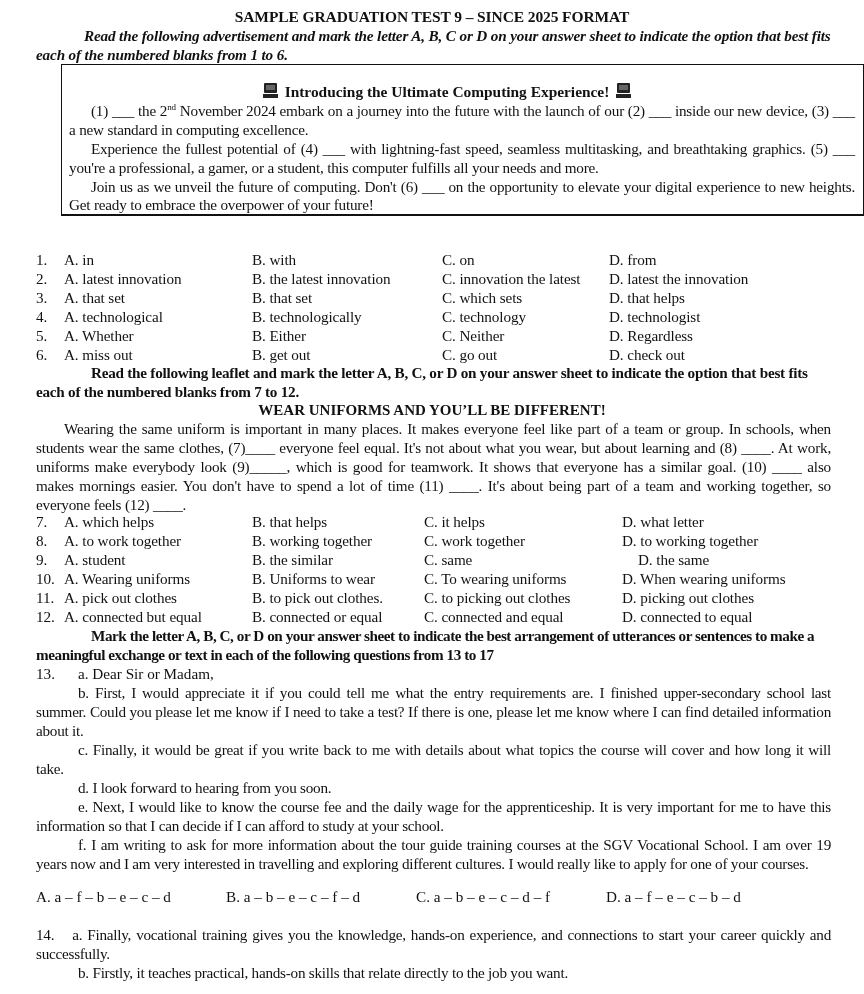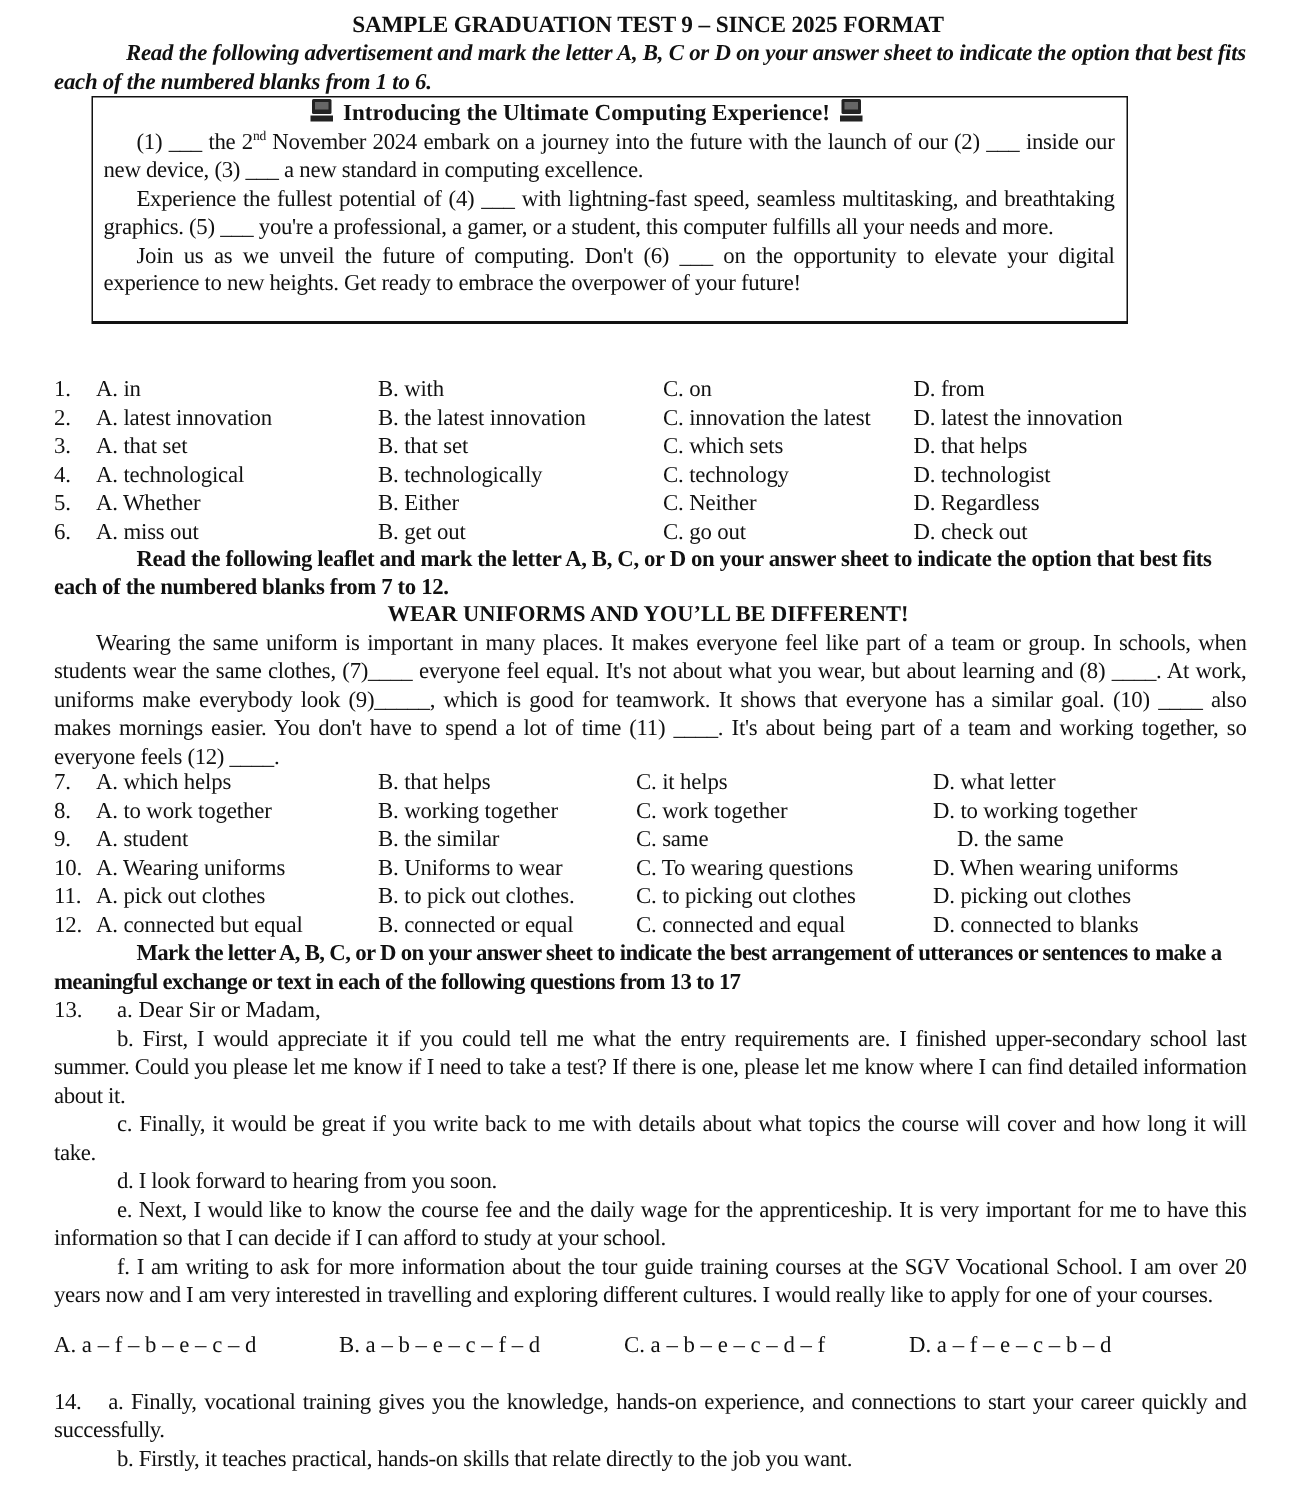--- a/index.html
+++ b/index.html
@@ -12,23 +12,23 @@
   .title {
     position: absolute; left: 0; top: 8px; width: 864px; text-align: center;
     font-weight: bold; font-size: 15.5px; letter-spacing: -0.1px;
   }
   .instr {
     position: absolute; left: 36px; width: 795px; font-weight: bold; font-style: italic;
     text-indent: 48px; letter-spacing: -0.15px;
   }
   .instr-b { position: absolute; left: 36px; width: 800px; font-weight: bold; text-indent: 55px; letter-spacing: -0.25px; }
   .adbox {
-    position: absolute; left: 61px; top: 64px; width: 691px; height: 152px;
+    position: absolute; left: 61px; top: 64px; width: 803px; height: 152px;
     border: 1.5px solid #111; border-bottom-width: 2.5px; box-sizing: border-box;
-    padding: 1px 8px 0 7px;
+    padding: 18px 8px 0 7px;
   }
   .ad-heading { text-align: center; font-weight: bold; font-size: 15.4px; margin-left: -30px; }
   .pc-icon { display: inline-block; vertical-align: -2px; width: 15px; height: 16px; position: relative; margin: 0 3px; }
   .pc-icon .scr { position: absolute; left: 1px; top: 0; width: 13px; height: 10px; background: #222; border-radius: 1px; }
   .pc-icon .scr:after { content: ""; position: absolute; left: 2px; top: 2px; width: 9px; height: 5px; background: #666; }
   .pc-icon .base { position: absolute; left: 0; top: 11px; width: 15px; height: 4px; background: #222; }
   .ad-p { text-align: justify; text-indent: 22px; letter-spacing: -0.2px; }
   sup { font-size: 9px; line-height: 0; vertical-align: 6px; }
   .qrow { position: absolute; left: 36px; height: 19px; white-space: nowrap; letter-spacing: -0.1px; }
   .qrow span { position: absolute; top: 0; }
@@ -126,50 +126,50 @@
         <span style="left: 0px;">9.</span>
         <span style="left: 28px;">A. student</span>
         <span style="left: 216px;">B. the similar</span>
         <span style="left: 388px;">C. same</span>
         <span style="left: 562px; margin-left: 40px;">D. the same</span>
       </div>
       <div class="qrow" style="top: 570px;">
         <span style="left: 0px;">10.</span>
         <span style="left: 28px;">A. Wearing uniforms</span>
         <span style="left: 216px;">B. Uniforms to wear</span>
-        <span style="left: 388px;">C. To wearing questions</span>
+        <span style="left: 388px;">C. To wearing uniforms</span>
         <span style="left: 586px;">D. When wearing uniforms</span>
       </div>
       <div class="qrow" style="top: 589px;">
         <span style="left: 0px;">11.</span>
         <span style="left: 28px;">A.  pick out clothes</span>
         <span style="left: 216px;">B.   to pick out clothes.</span>
         <span style="left: 388px;">C.  to picking out clothes</span>
         <span style="left: 586px;">D. picking out clothes</span>
       </div>
       <div class="qrow" style="top: 608px;">
         <span style="left: 0px;">12.</span>
         <span style="left: 28px;">A. connected but equal</span>
         <span style="left: 216px;">B. connected or equal</span>
         <span style="left: 388px;">C. connected and equal</span>
-        <span style="left: 586px;">D. connected to blanks</span>
+        <span style="left: 586px;">D. connected to equal</span>
       </div>
     </div>
 
   <div class="instr-b" style="top:627px; letter-spacing:-0.45px;">Mark the letter A, B, C, or D on your answer sheet to indicate the best arrangement of utterances or sentences to make a meaningful exchange or text in each of the following questions from 13 to 17</div>
 
   <div class="arr-row" style="top:665px;">
     <span style="left:0;">13.</span>
     <span style="left:42px;">a. Dear Sir or Madam,</span>
   </div>
   <div class="letter-line" style="top:684px; text-indent:42px;">b. First, I would appreciate it if you could tell me what the entry requirements are. I finished upper-secondary school last summer. Could you please let me know if I need to take a test? If there is one, please let me know where I can find detailed information about it.</div>
   <div class="letter-line" style="top:741px; text-indent:42px;">c. Finally, it would be great if you write back to me with details about what topics the course will cover and how long it will take.</div>
   <div class="letter-line" style="top:779px; text-indent:42px;">d. I look forward to hearing from you soon.</div>
   <div class="letter-line" style="top:798px; text-indent:42px;">e. Next, I would like to know the course fee and the daily wage for the apprenticeship. It is very important for me to have this information so that I can decide if I can afford to study at your school.</div>
-  <div class="letter-line" style="top:836px; text-indent:42px;">f. I am writing to ask for more information about the tour guide training courses at the SGV Vocational School. I am over 20 years now and I am very interested in travelling and exploring different cultures. I would really like to apply for one of your courses.</div>
+  <div class="letter-line" style="top:836px; text-indent:42px;">f. I am writing to ask for more information about the tour guide training courses at the SGV Vocational School. I am over 19 years now and I am very interested in travelling and exploring different cultures. I would really like to apply for one of your courses.</div>
 
   <div class="arr-row" style="top:888px;">
     <span style="left:0;">A. a – f – b – e – c – d</span>
     <span style="left:190px;">B. a – b – e – c – f – d</span>
     <span style="left:380px;">C. a – b – e – c – d – f</span>
     <span style="left:570px;">D. a – f – e – c – b – d</span>
   </div>
 
   <div class="letter-line" style="top:926px;"><span>14.</span><span style="display:inline-block;width:18px;"></span><span>a. Finally, vocational training gives you the knowledge, hands-on experience, and connections to start your career quickly and successfully.</span></div>
   <div class="letter-line" style="top:964px; text-indent:42px;">b. Firstly, it teaches practical, hands-on skills that relate directly to the job you want.</div>

